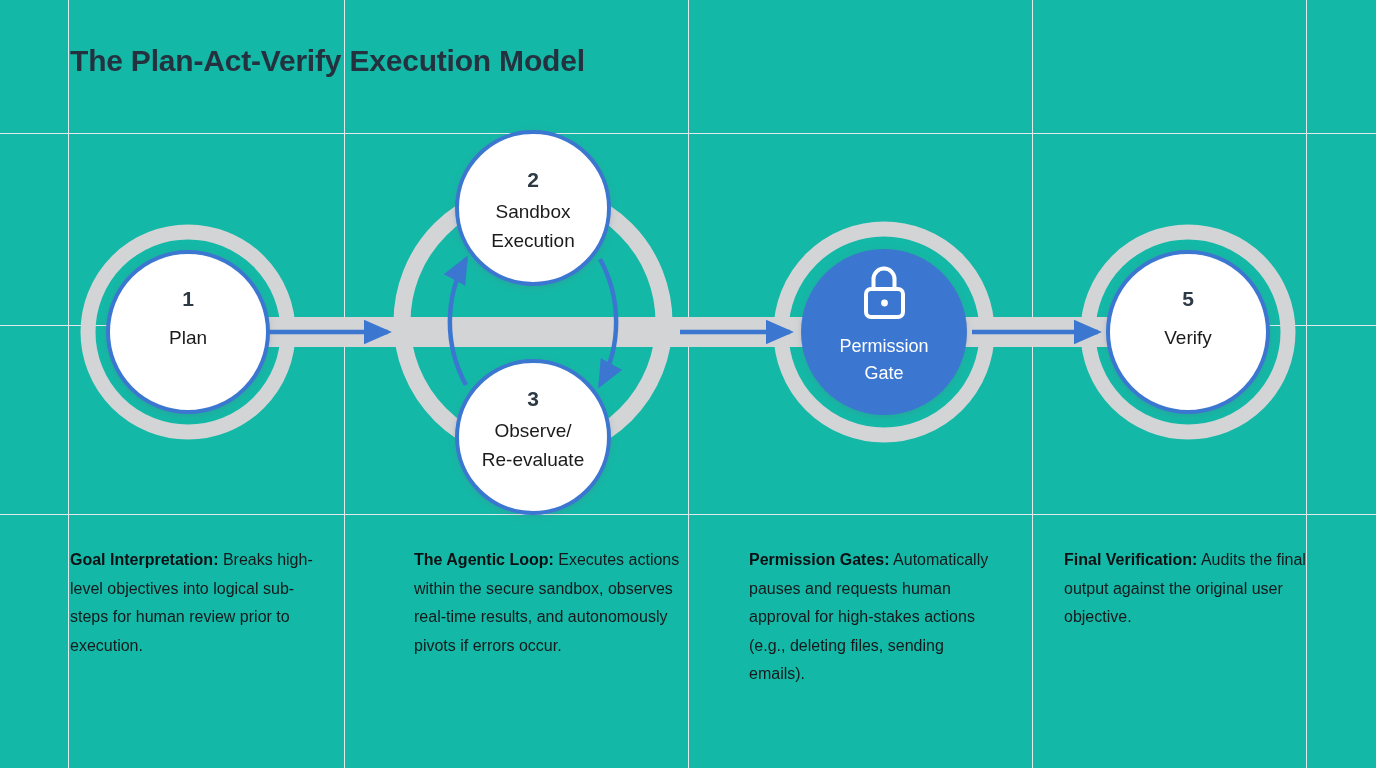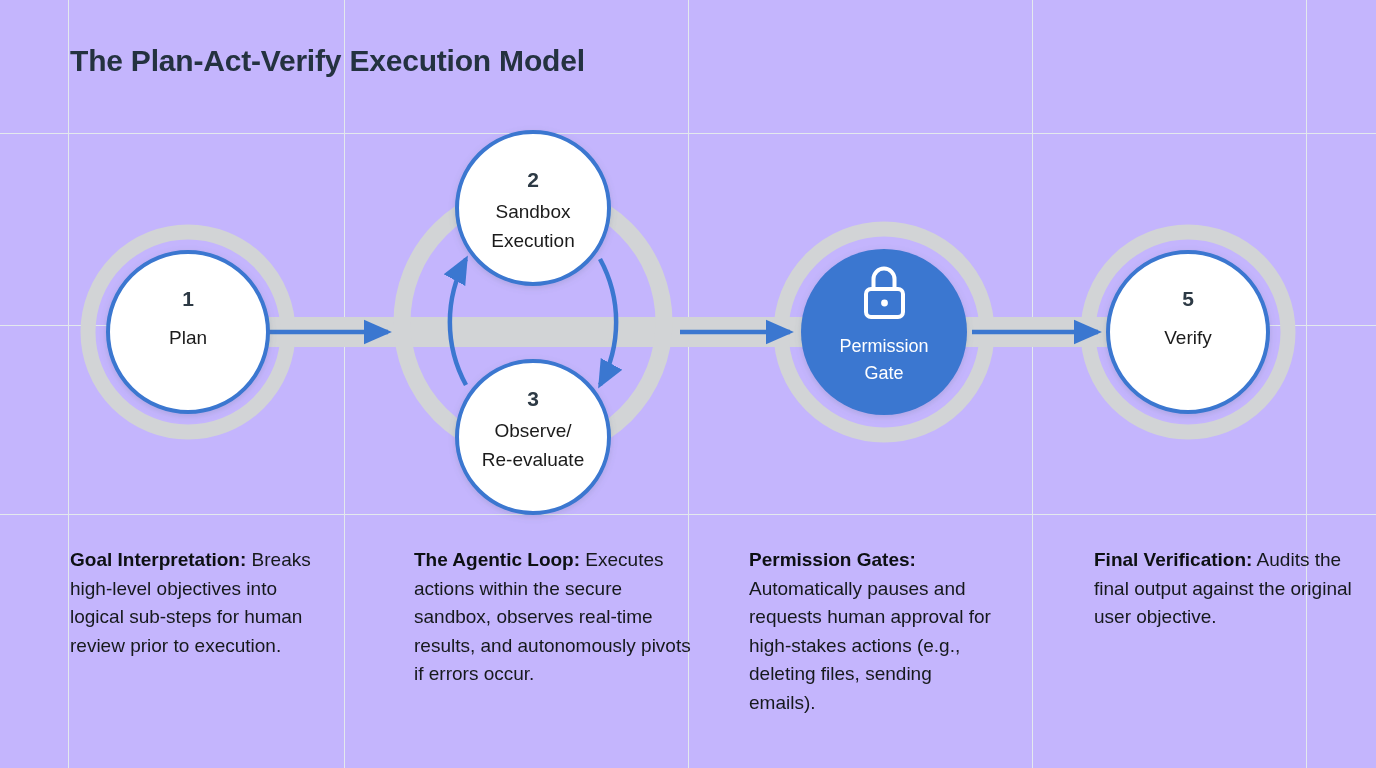--- a/index.html
+++ b/index.html
@@ -8,21 +8,21 @@
     padding: 0;
     background: #ffffff;
   }
   body {
     font-family: "Liberation Sans", sans-serif;
   }
   #canvas {
     position: relative;
     width: 1376px;
     height: 768px;
-    background: #c4b5fd;
+    background: #14b8a6;
     overflow: hidden;
   }
   
   #grid {
     position: absolute;
     inset: 0;
     pointer-events: none;
   }
   .gline-v {
     position: absolute;
@@ -70,32 +70,32 @@
   }
   .gate-label {
     font-family: "Liberation Sans", sans-serif;
     font-size: 18px;
     fill: #ffffff;
   }
   
   .caption {
     position: absolute;
     top: 546px;
-    font-size: 19px;
+    font-size: 16px;
     line-height: 28.5px;
     color: #16191c;
   }
   .caption .ctitle {
     font-weight: bold;
     color: #0d1013;
   }
   #cap0 { left: 70px;   width: 258px; }
   #cap1 { left: 414px;  width: 290px; }
   #cap2 { left: 749px;  width: 248px; }
-  #cap3 { left: 1064px; width: 262px; margin-left: 30px; }
+  #cap3 { left: 1064px; width: 262px; }
 </style>
 </head>
 <body>
 
 <div id="canvas">
 
   <div id="grid">
     <div class="gline-v" style="left:68px"></div>
     <div class="gline-v" style="left:344px"></div>
     <div class="gline-v" style="left:688px"></div>

